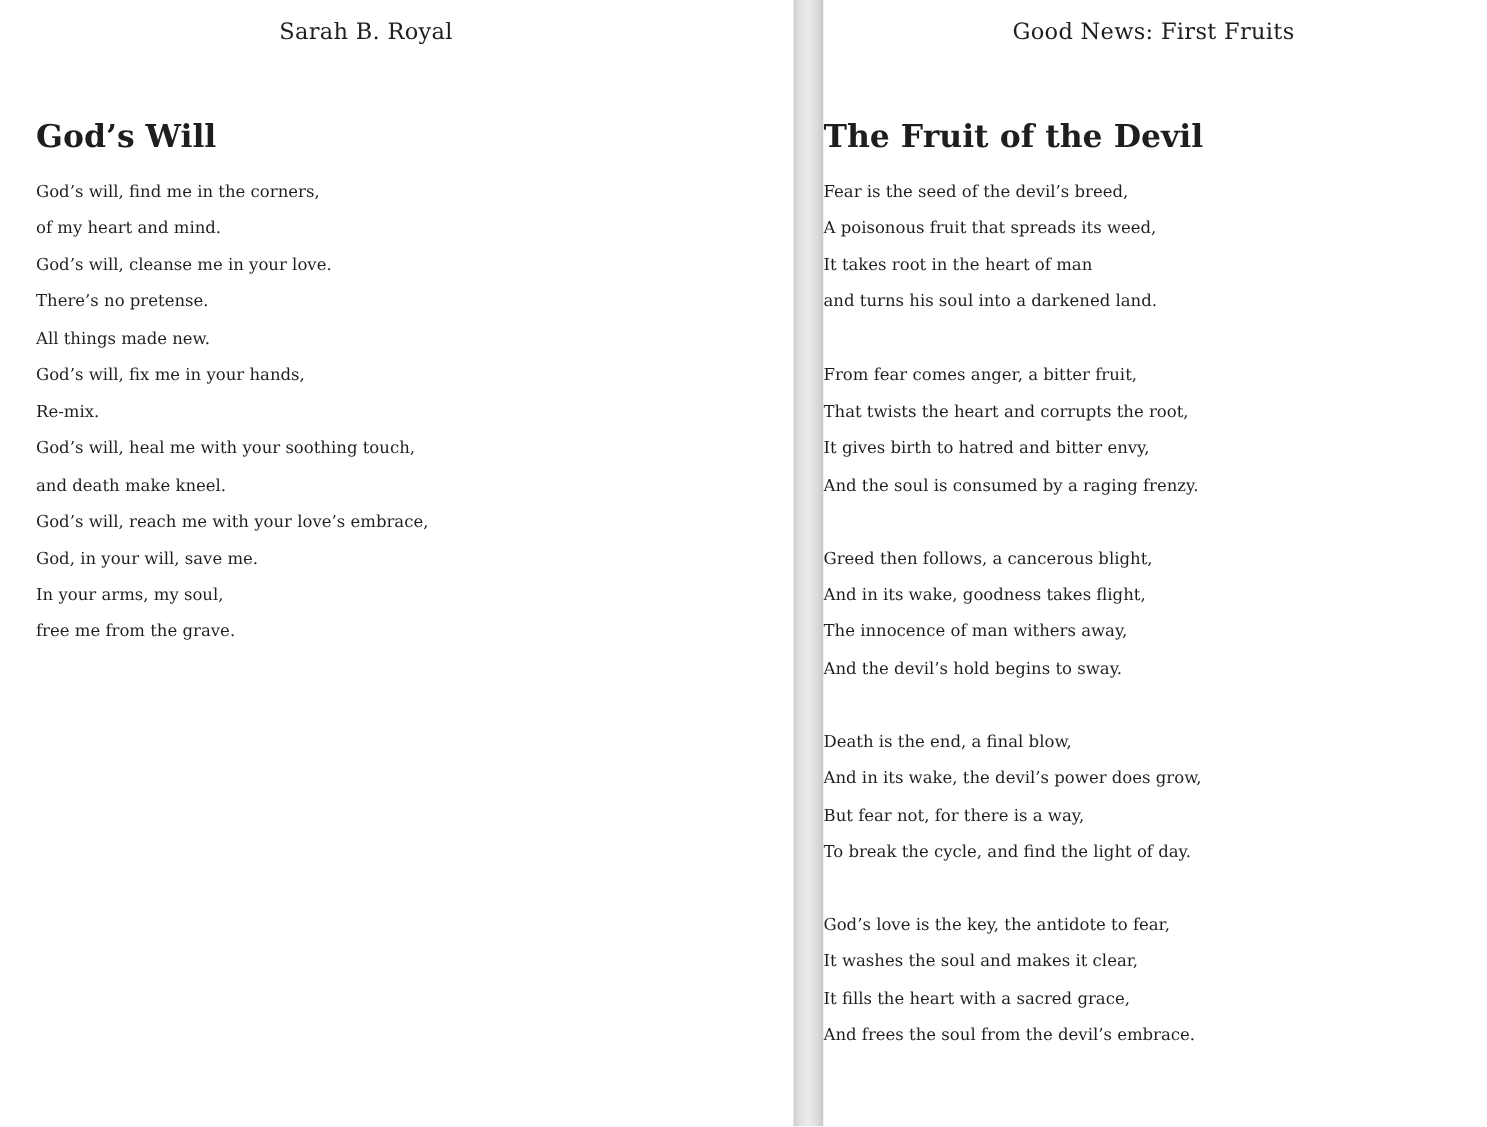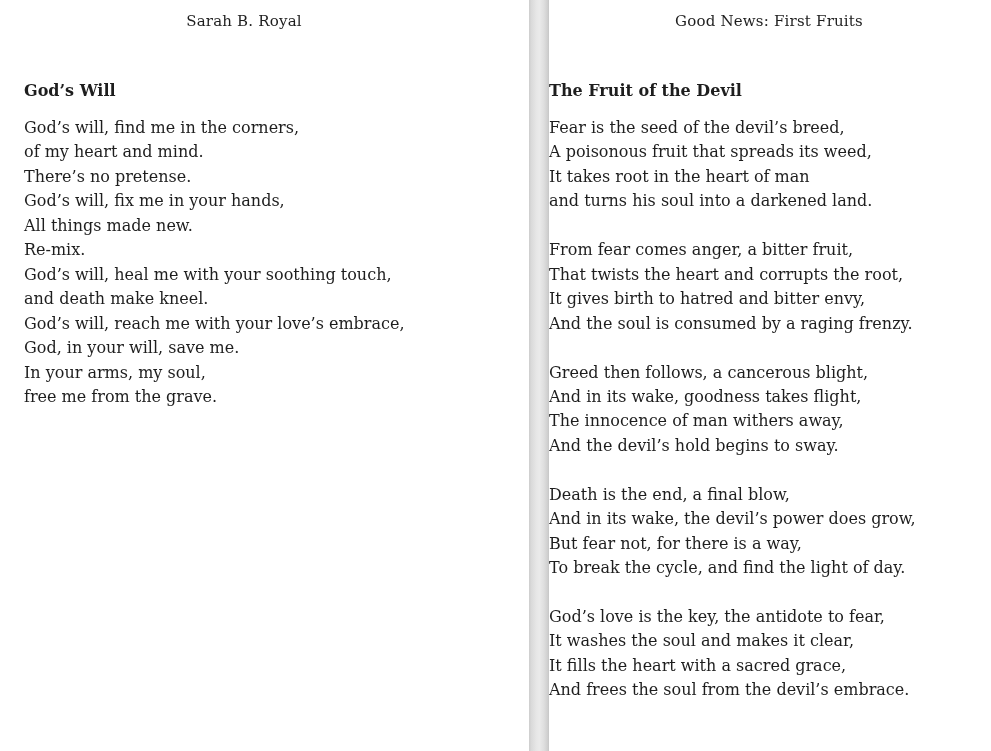--- a/index.html
+++ b/index.html
@@ -39,48 +39,49 @@
   .running-head {
     padding-top: 11px;
     font-size: 15px;
     line-height: 20px;
     font-weight: normal;
     text-align: center;
     letter-spacing: 0.2px;
   }
   .poem-title {
     margin-top: 47px;
-    font-size: 16px;
+    font-size: 21px;
     line-height: 26px;
     font-weight: bold;
   }
   .poem {
     margin-top: 12px;
-    font-size: 16px;
+    font-size: 11px;
     line-height: 24.45px;
   }
   .stanza + .stanza { margin-top: 24.45px; }
   .line { white-space: nowrap; }
 </style>
 </head>
 <body>
 
 <div class="spread">
 
   <section class="page page-left">
     <div class="col">
       <header class="running-head">Sarah B. Royal</header>
       <h1 class="poem-title">God’s Will</h1>
       <div class="poem">
           <div class="stanza">
             <div class="line">God’s will, find me in the corners,</div>
             <div class="line">of my heart and mind.</div>
+            <div class="line">God’s will, cleanse me in your love.</div>
             <div class="line">There’s no pretense.</div>
+            <div class="line">All things made new.</div>
             <div class="line">God’s will, fix me in your hands,</div>
-            <div class="line">All things made new.</div>
             <div class="line">Re-mix.</div>
             <div class="line">God’s will, heal me with your soothing touch,</div>
             <div class="line">and death make kneel.</div>
             <div class="line">God’s will, reach me with your love’s embrace,</div>
             <div class="line">God, in your will, save me.</div>
             <div class="line">In your arms, my soul,</div>
             <div class="line">free me from the grave.</div>
           </div>
         </div>
     </div>

